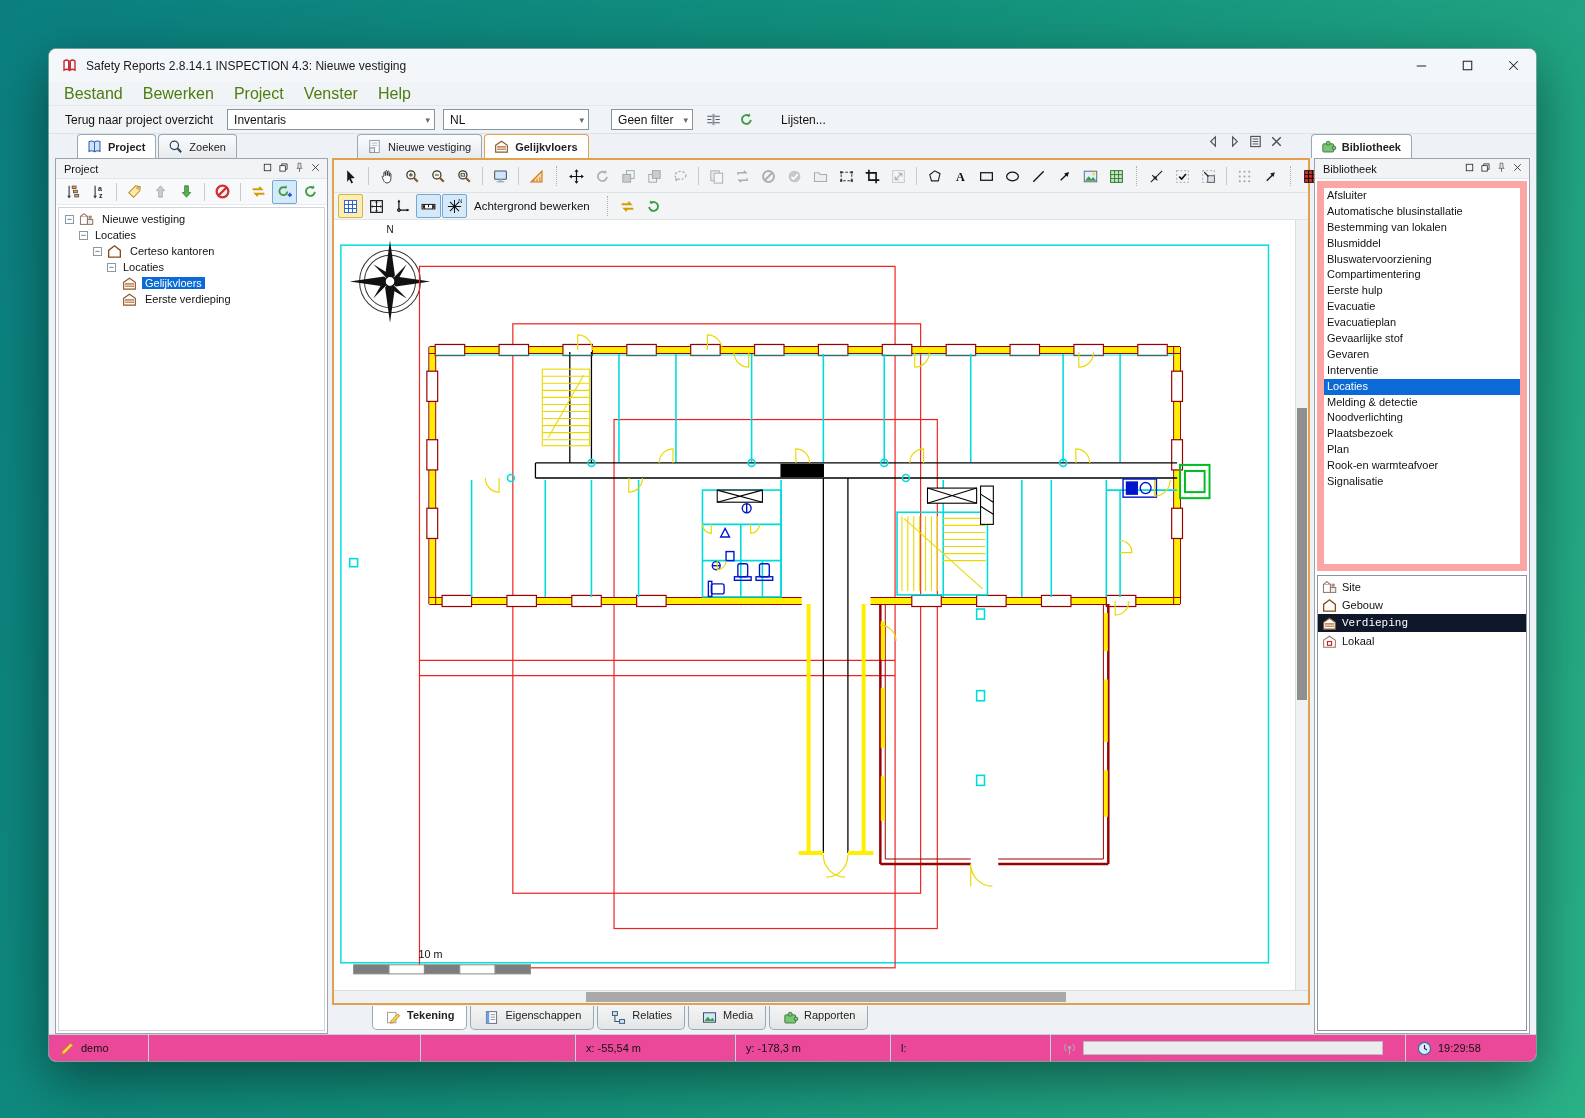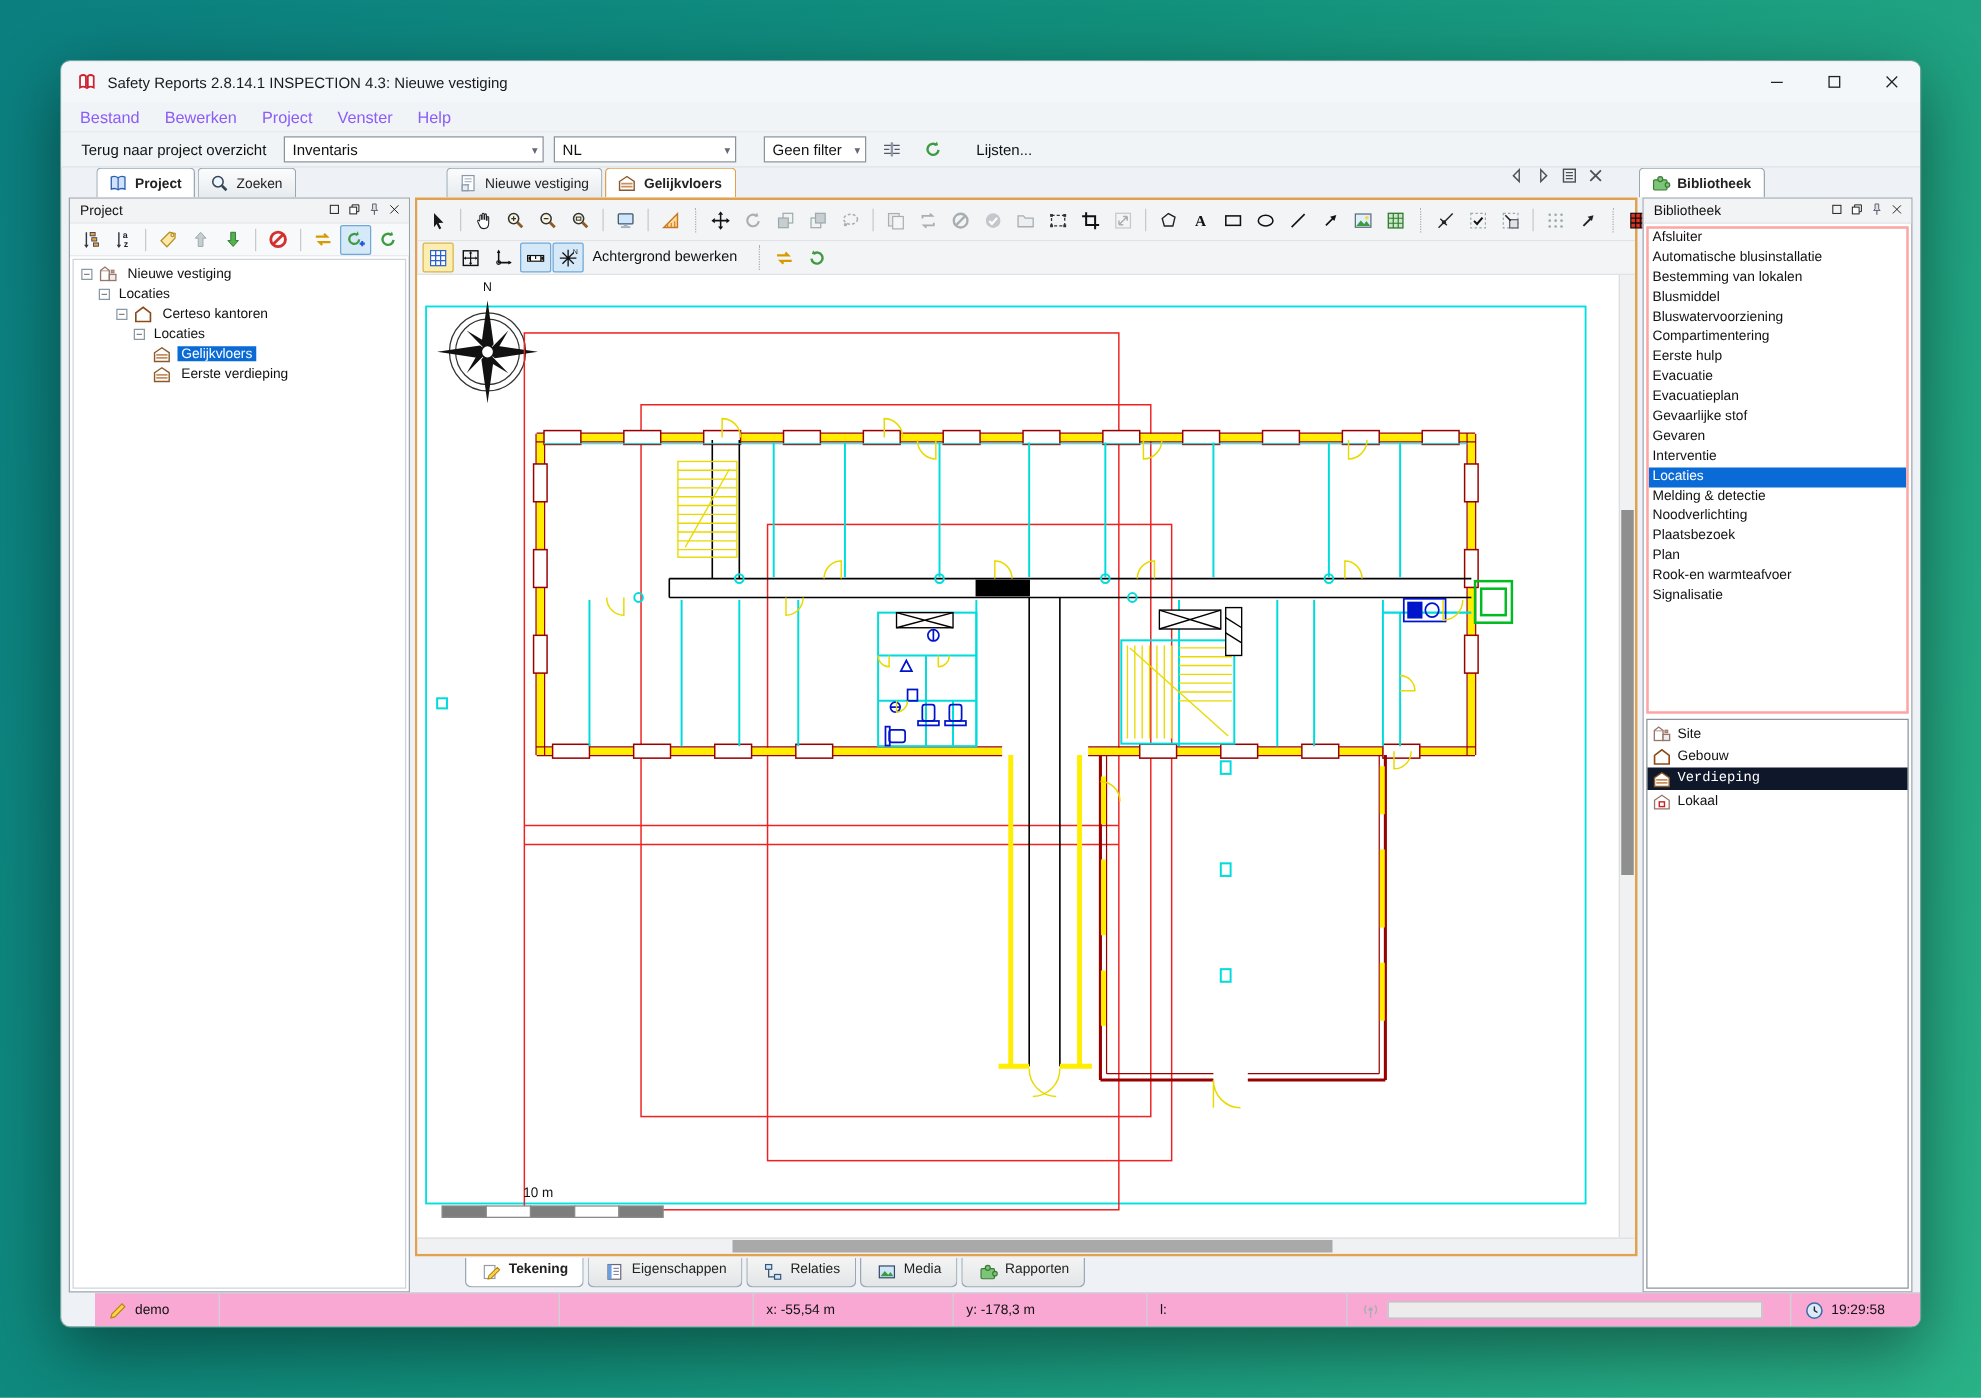--- a/index.html
+++ b/index.html
@@ -12,21 +12,21 @@
     display:flex; flex-direction:column; }
   
   .titlebar { height:33px; flex:0 0 33px; display:flex; align-items:center; gap:8px;
     background:#f3f7fa; padding:0 0 0 12px; }
   .titlebar .title { font-size:12px; color:#1a1a1a; }
   .caps { margin-left:auto; display:flex; height:100%; }
   .capbtn { width:46px; height:100%; display:flex; align-items:center; justify-content:center; }
   
   .menubar { height:24px; flex:0 0 24px; display:flex; align-items:center; gap:2px;
     background:#f1f4f7; padding:0 6px; border-bottom:1px solid #e3e8ec; }
-  .menuitem { font-size:13px; padding:3px 9px; color:#8b5cf6; }
+  .menuitem { font-size:16px; padding:3px 9px; color:#4d7c0f; }
   
   .topbar { height:28px; flex:0 0 28px; display:flex; align-items:center; gap:8px;
     background:#f1f4f7; padding:0 10px; border-bottom:1px solid #dde2e6; }
   .flatbtn { font-size:12px; color:#111; padding:2px 6px; }
   .combo { height:21px; background:#fff; border:1px solid #8a949c; font-size:12px;
     display:flex; align-items:center; padding:0 4px 0 6px; color:#111; }
   .combo .arrow { margin-left:auto; color:#667; font-size:9px; padding-left:6px; }
   .w-inv { width:208px; } .w-nl { width:146px; } .w-filter { width:82px; }
   .toplabel { font-size:12px; color:#111; margin-left:14px; }
   
@@ -79,29 +79,29 @@
   .vthumb { position:absolute; left:1px; right:1px; top:188px; height:292px; background:#8f8f8f; }
   .hscroll { height:13px; flex:0 0 13px; background:#f0f1f2; border-top:1px solid #ddd; position:relative; }
   .hthumb { position:absolute; top:1px; bottom:1px; left:252px; width:480px; background:#a9a9a9; }
   .bottomtabs { height:29px; flex:0 0 29px; display:flex; align-items:flex-start; gap:3px;
     padding:1px 0 0 40px; }
   .btab { display:flex; align-items:flex-start; gap:5px; font-size:11px; color:#222;
     border:1px solid #9aa8b2; border-top:none; border-radius:0 0 5px 5px;
     background:linear-gradient(#f4f4f4,#e3e5e7); padding:3px 12px; }
   .btab.active { background:#fff; font-weight:bold; }
   
-  .liblist { flex:0 0 390px; margin:2px; border:2px solid #fca5a5; font-size:11px; overflow:hidden; }
+  .liblist { flex:0 0 390px; margin:2px; border:7px solid #fca5a5; font-size:11px; overflow:hidden; }
   .libitem { height:15.9px; line-height:15.9px; padding:0 3px; white-space:nowrap; color:#111; }
   .libitem.sel { background:#0a6ad6; color:#fff; }
   .typelist { flex:1; margin:2px; border:1px solid #8a949c; font-size:11px; padding-top:2px; }
   .typeitem { height:18px; display:flex; align-items:center; gap:4px; padding:0 3px; color:#111; }
   .typeitem.sel { background:#0f172a; color:#fff;font-family:Liberation Mono, monospace; }
   
   .statusbar { height:27px; flex:0 0 27px; display:flex; align-items:center;
-    background:#f9a8d4; border-top:1px solid #c9ced3; font-size:11px; color:#111;margin-left:27px; }
+    background:#ec4899; border-top:1px solid #c9ced3; font-size:11px; color:#111; }
   .ssec { display:flex; align-items:center; gap:5px; height:100%; padding:0 10px;
     border-right:1px solid #cdd2d7; flex:0 0 auto; }
   .progress { width:300px; height:14px; background:#ececec; border:1px solid #b8bcc0; }
 </style>
 </head>
 <body>
 
 <div class="window">
 
   <div class="titlebar">

